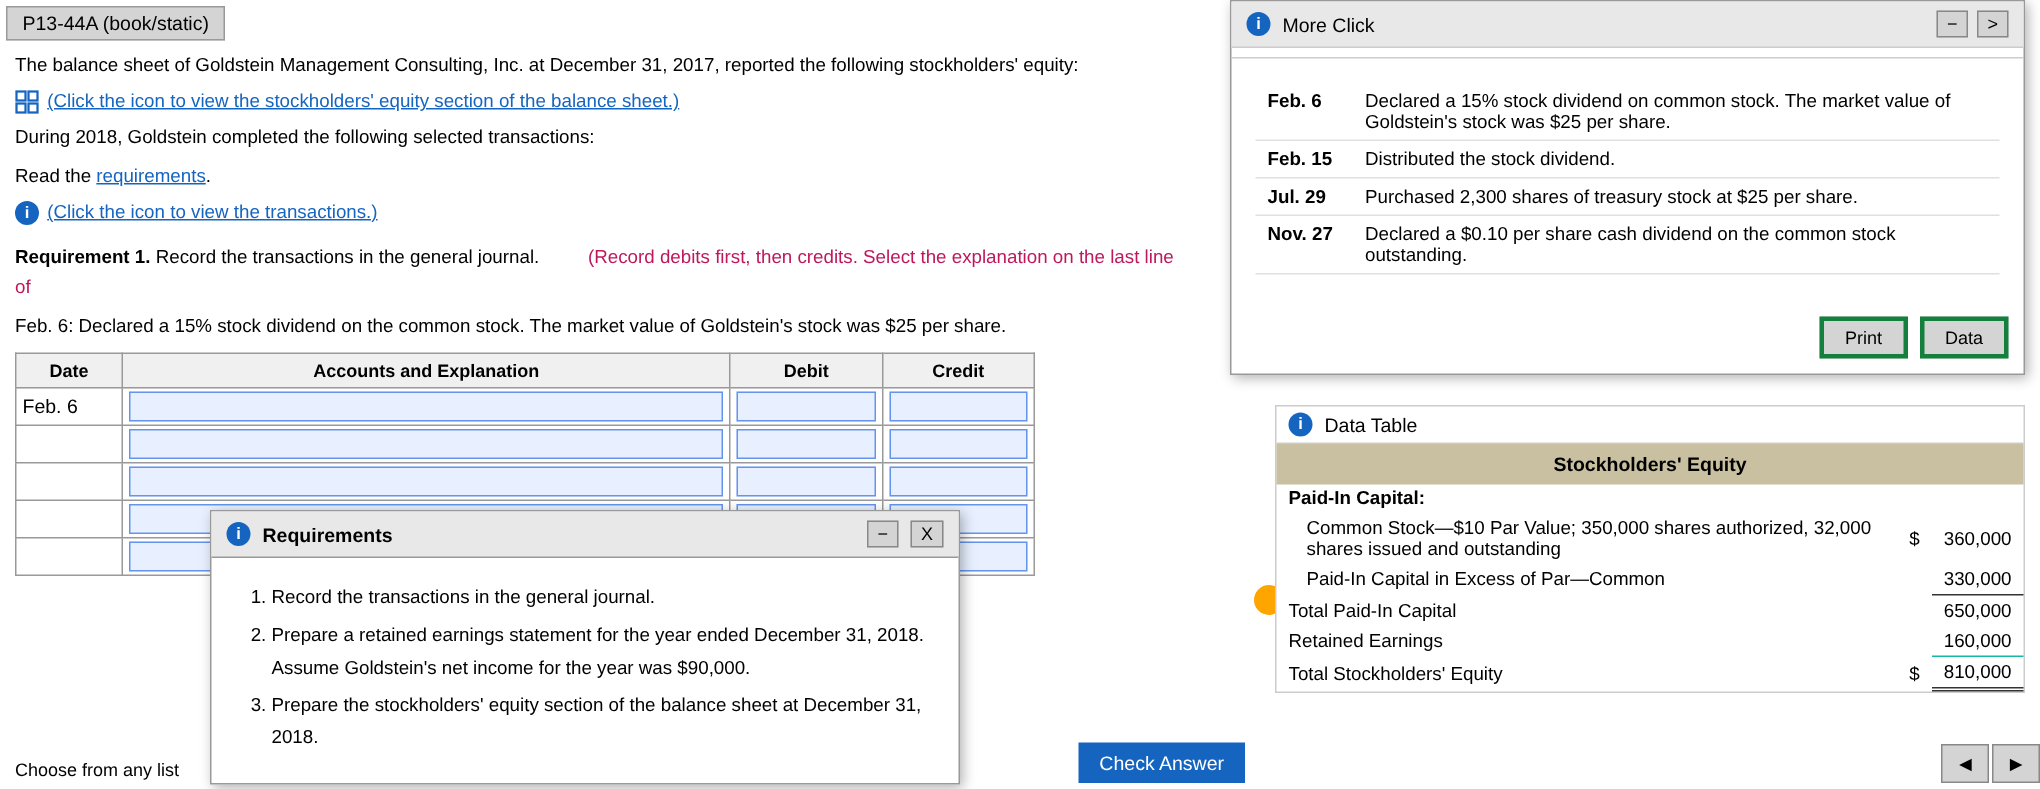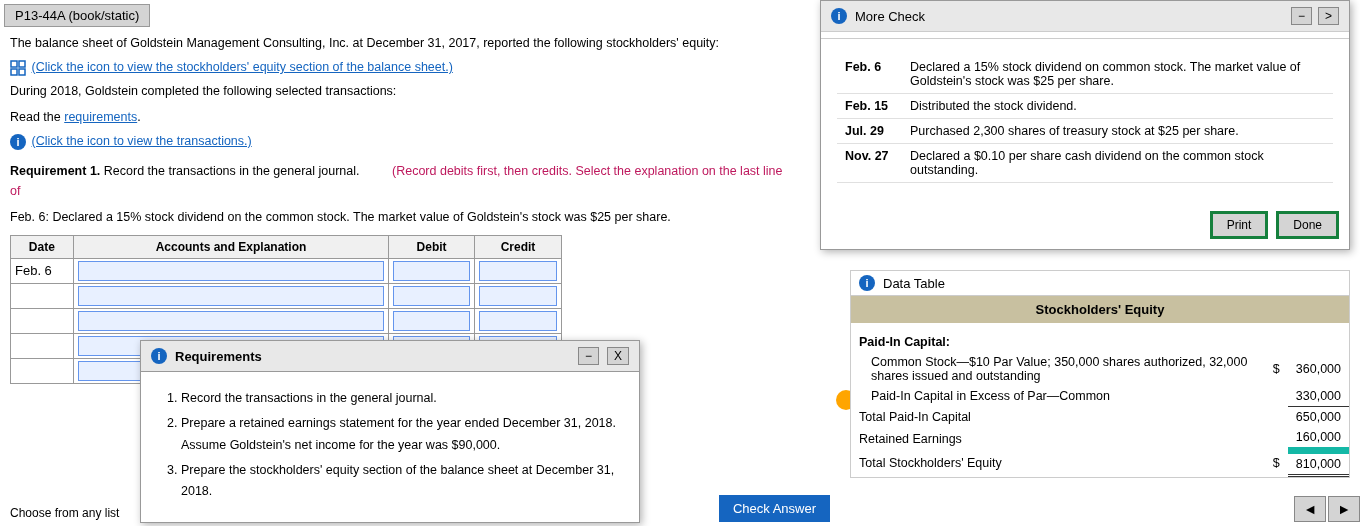--- a/index.html
+++ b/index.html
@@ -62,21 +62,21 @@
       margin-right: 2px;
     }
 
     
     .journal-section {
       margin-top: 8px;
     }
 
     .journal-table {
       border-collapse: collapse;
-      width: 552px;
+      width: 680px;
     }
 
     .journal-table th {
       background: #f0f0f0;
       border: 1px solid #999;
       padding: 4px 8px;
       text-align: center;
       font-weight: bold;
       font-size: 12px;
     }
@@ -278,21 +278,21 @@
       padding: 6px;
       font-size: 13px;
     }
 
     .stockholders-table td {
       padding: 3px 8px;
     }
 
     .stockholders-table .section-label td {
       font-weight: bold;
-      padding-top: 12px;
+      padding-top: 2px;
     }
 
     .stockholders-table .indent-row td:first-child {
       padding-left: 20px;
     }
 
     .amount-col {
       text-align: right;
       white-space: nowrap;
     }
@@ -466,21 +466,21 @@
       <li><span>Prepare the stockholders' equity section of the balance sheet at December 31, 2018.</span></li>
     </ol>
   </div>
 </div>
 
 
 <div class="popup-more-info">
   <div class="more-info-header">
     <div style="display:flex;align-items:center;gap:6px;">
       <span class="icon-info">i</span>
-      <span>More Check</span>
+      <span>More Click</span>
     </div>
     <div style="display:flex;gap:6px;">
       <button class="popup-btn-small">−</button>
       <button class="popup-btn-small">&gt;</button>
     </div>
   </div>
   <hr class="divider-line">
   <div class="more-info-body">
     <table class="more-info-table">
       <tbody>
@@ -498,21 +498,21 @@
         </tr>
         <tr>
           <td>Nov. 27</td>
           <td>Declared a $0.10 per share cash dividend on the common stock outstanding.</td>
         </tr>
       </tbody>
     </table>
   </div>
   <div class="more-info-footer">
     <button class="btn-print">Print</button>
-    <button class="btn-done">Done</button>
+    <button class="btn-done">Data</button>
   </div>
 </div>
 
 
 <div class="data-table-section">
   <div class="data-table-header">
     <span class="icon-info">i</span>
     <span>Data Table</span>
   </div>
   <table class="stockholders-table">
@@ -534,21 +534,21 @@
         <td class="amount-col" style="border-bottom:1px solid #333;">330,000</td>
       </tr>
       <tr>
         <td>Total Paid-In Capital</td>
         <td></td>
         <td class="amount-col">650,000</td>
       </tr>
       <tr>
         <td>Retained Earnings</td>
         <td></td>
-        <td class="amount-col" style="border-bottom:7px solid #14b8a6;">160,000</td>
+        <td class="amount-col" style="border-bottom:1px solid #14b8a6;">160,000</td>
       </tr>
       <tr>
         <td>Total Stockholders' Equity</td>
         <td class="amount-col">$</td>
         <td class="amount-col" style="border-bottom:3px double #333;">810,000</td>
       </tr>
     </tbody>
   </table>
 </div>
 

